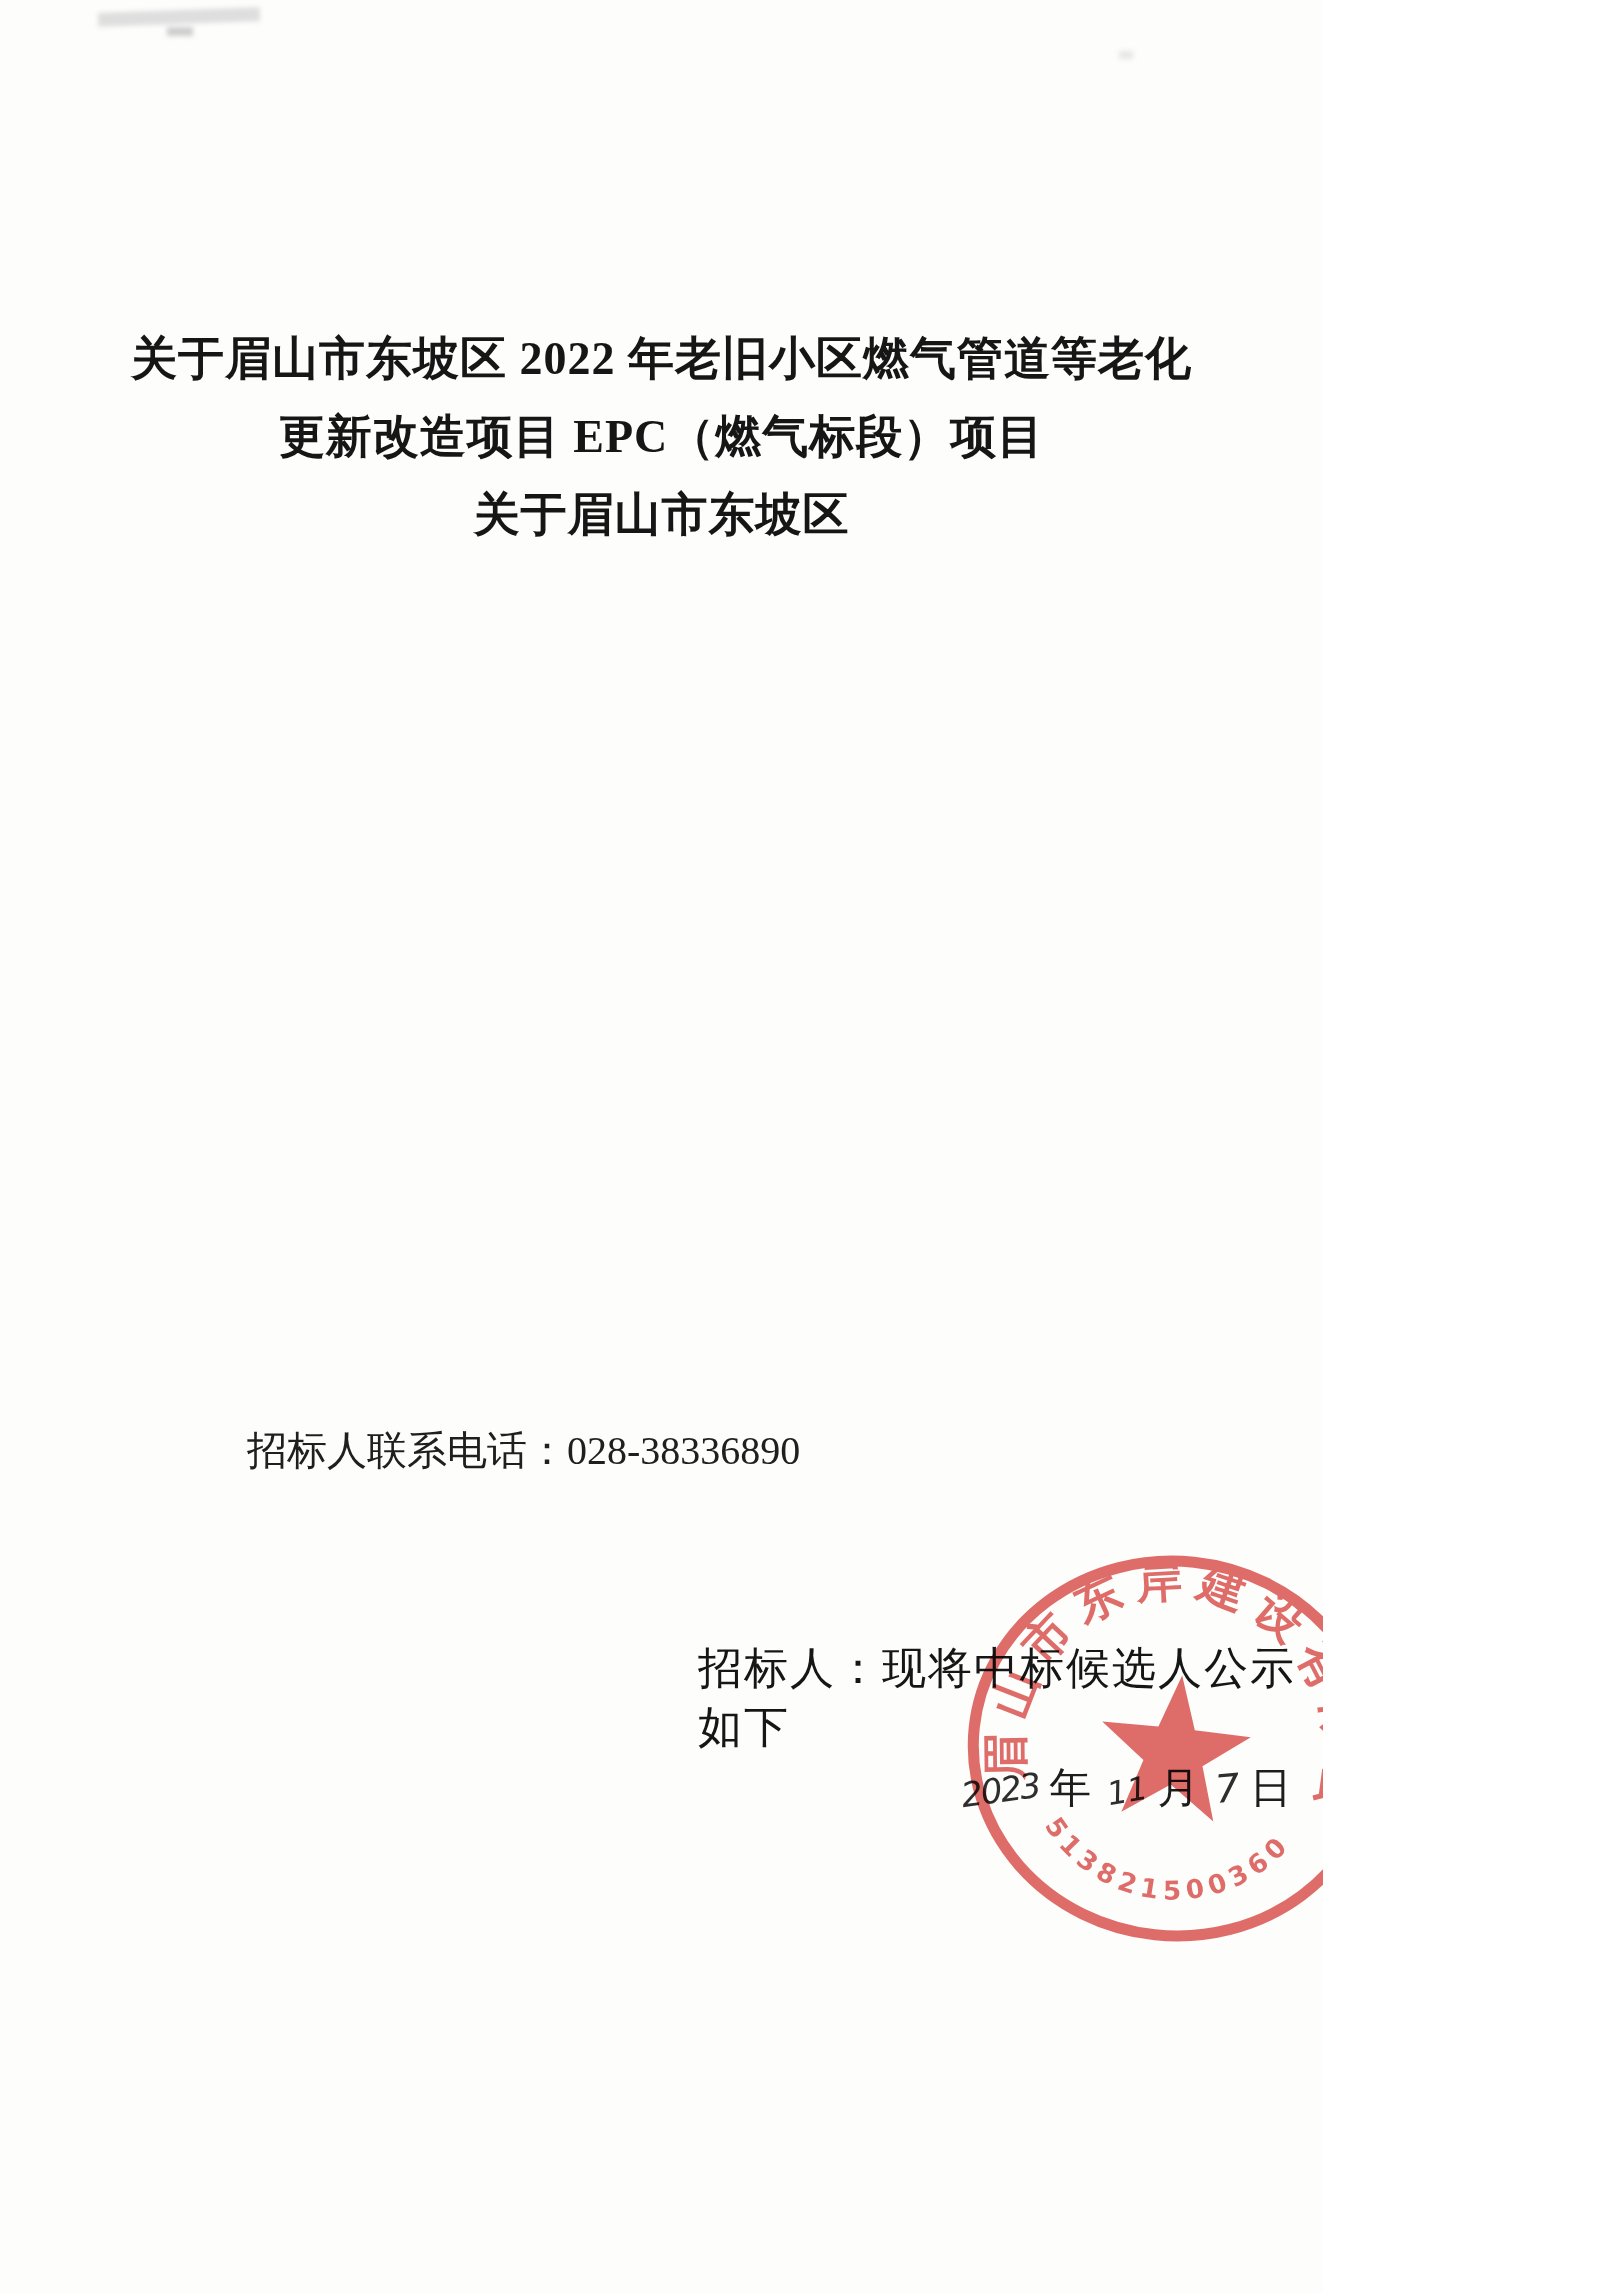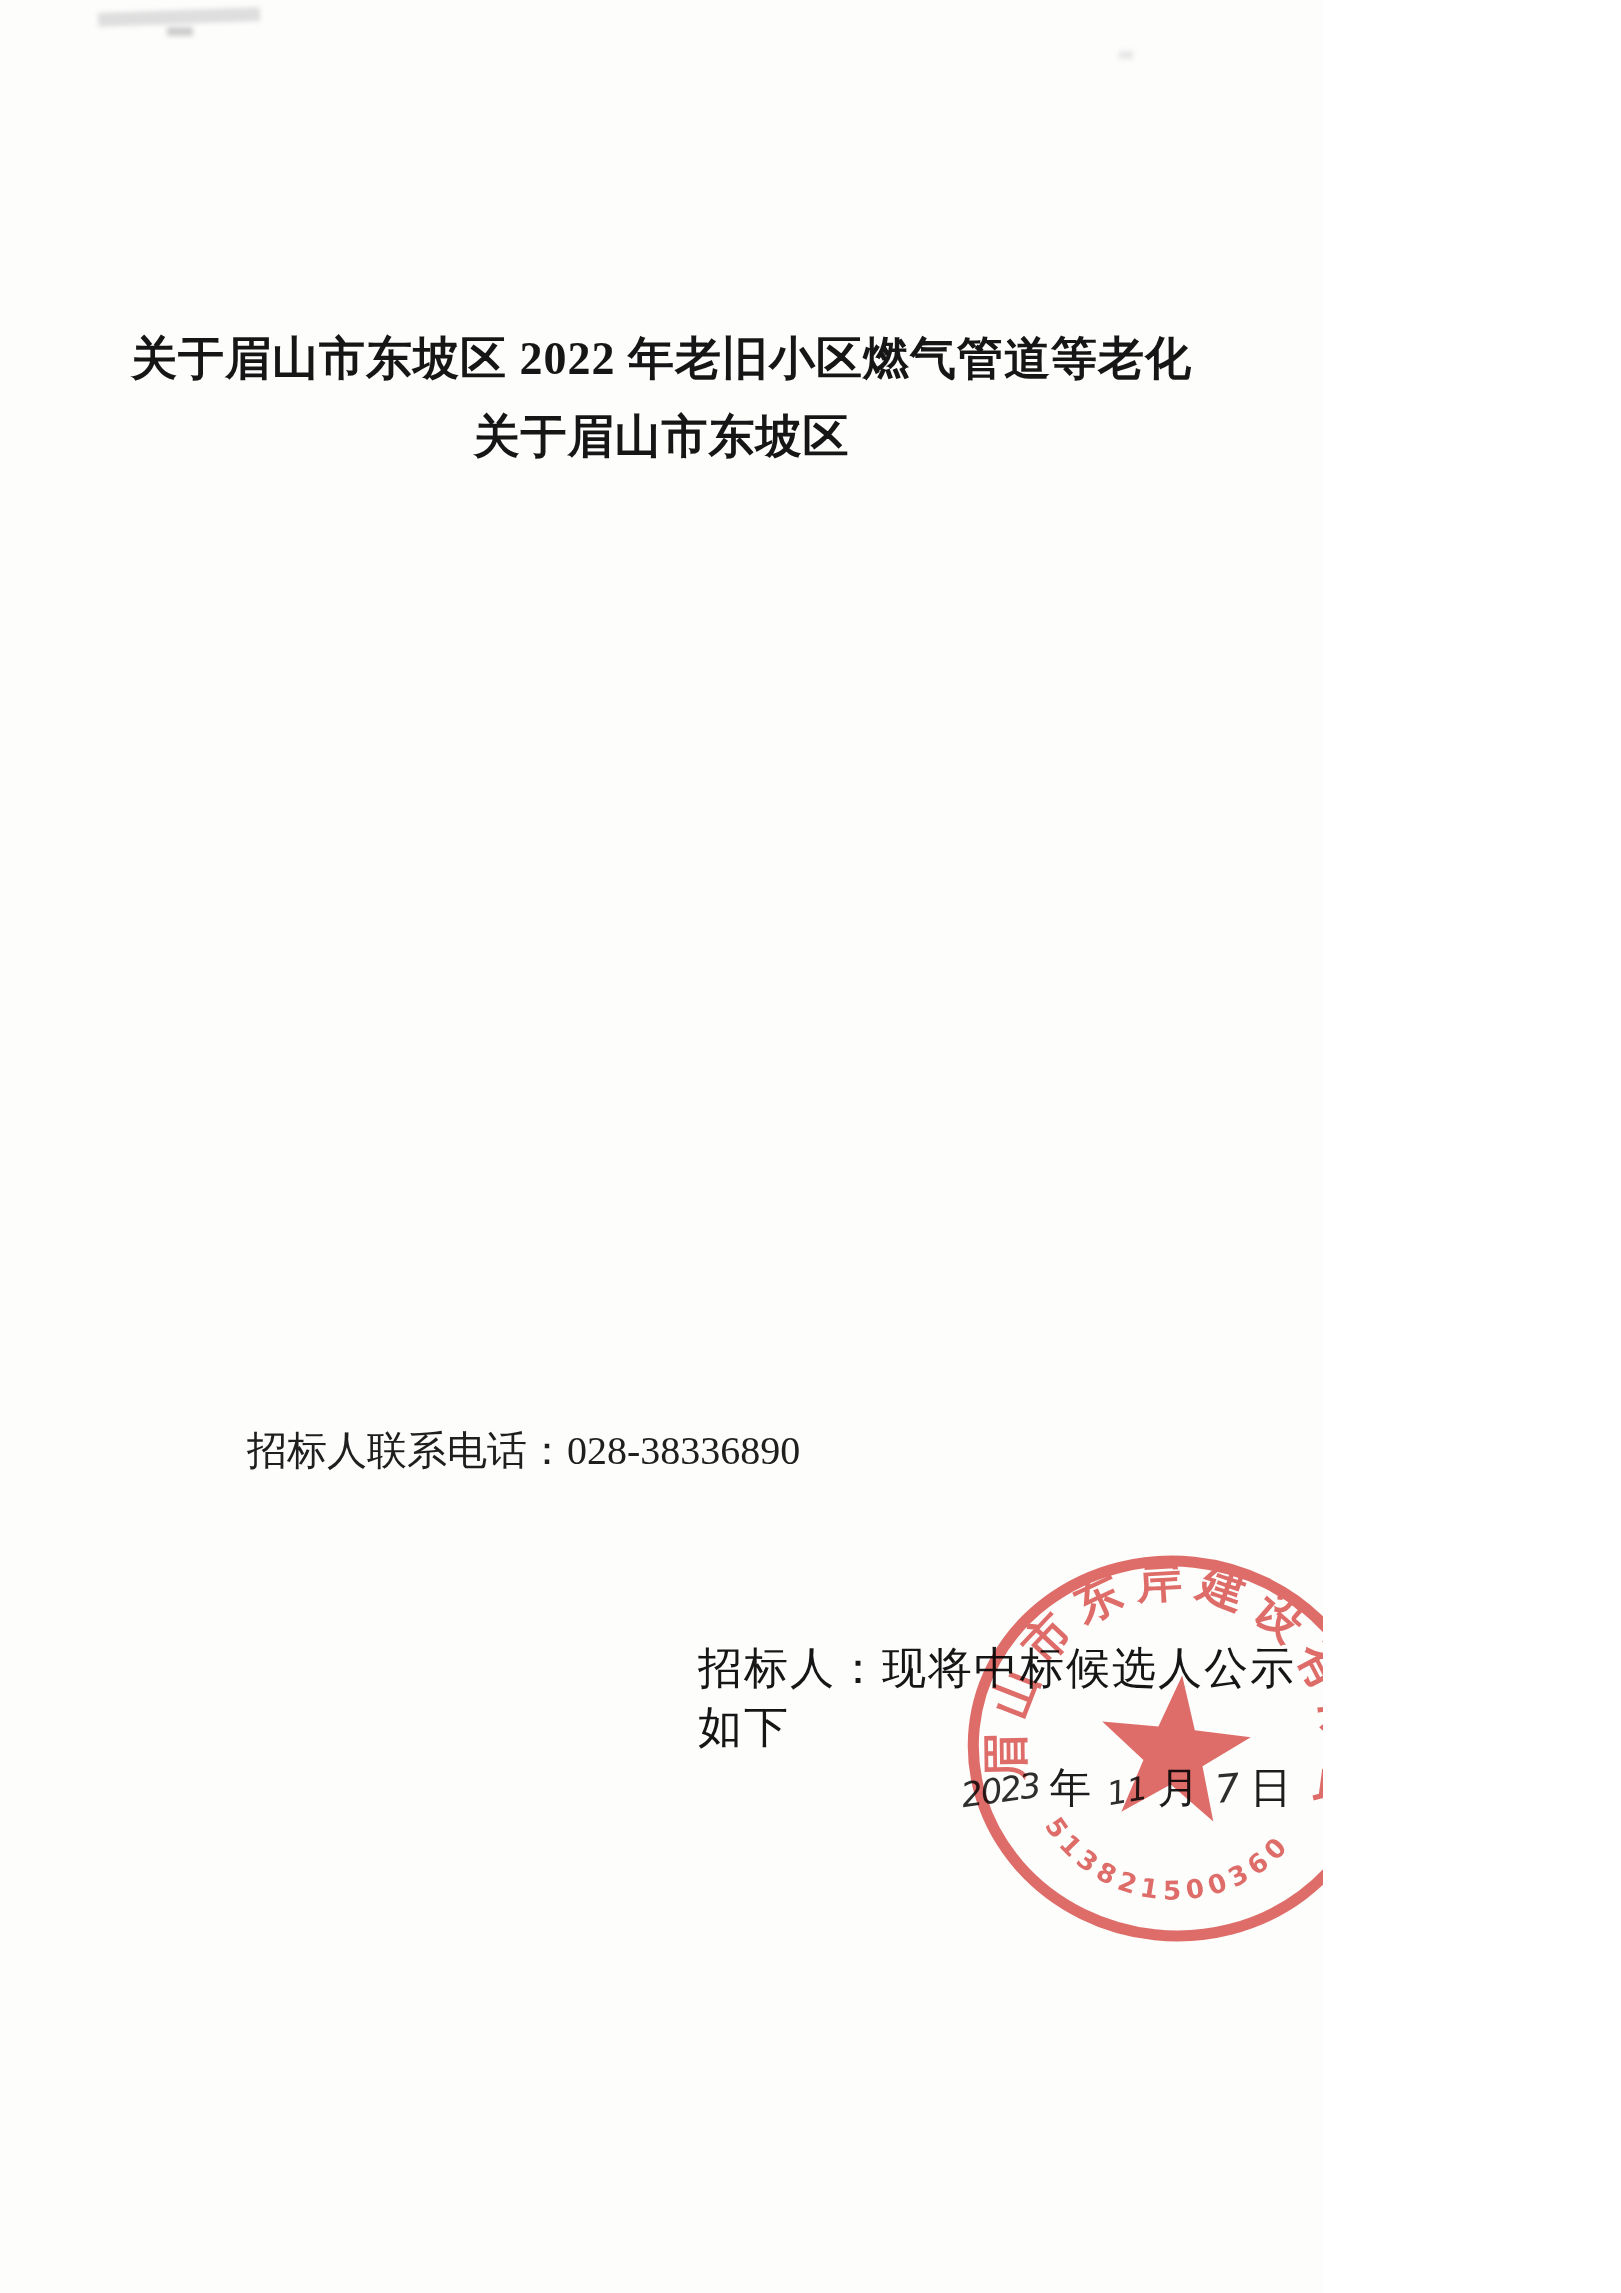--- a/index.html
+++ b/index.html
@@ -71,20 +71,21 @@
 <body>
 
 <div class="page">
 
   <div class="artifact a1"></div>
   <div class="artifact a2"></div>
   <div class="artifact a3"></div>
 
   <div class="title">
     <div class="t-line">关于眉山市东坡区 2022 年老旧小区燃气管道等老化</div>
+    <div class="t-line">更新改造项目 EPC（燃气标段）项目</div>
     <div class="t-line">关于眉山市东坡区</div>
   </div>
 
 
   <div class="contact">招标人联系电话：028-38336890</div>
 
   <div class="bidder">招标人：现将中标候选人公示如下</div>
 
   <div class="date-line">
     <span class="hand year">2023</span>

